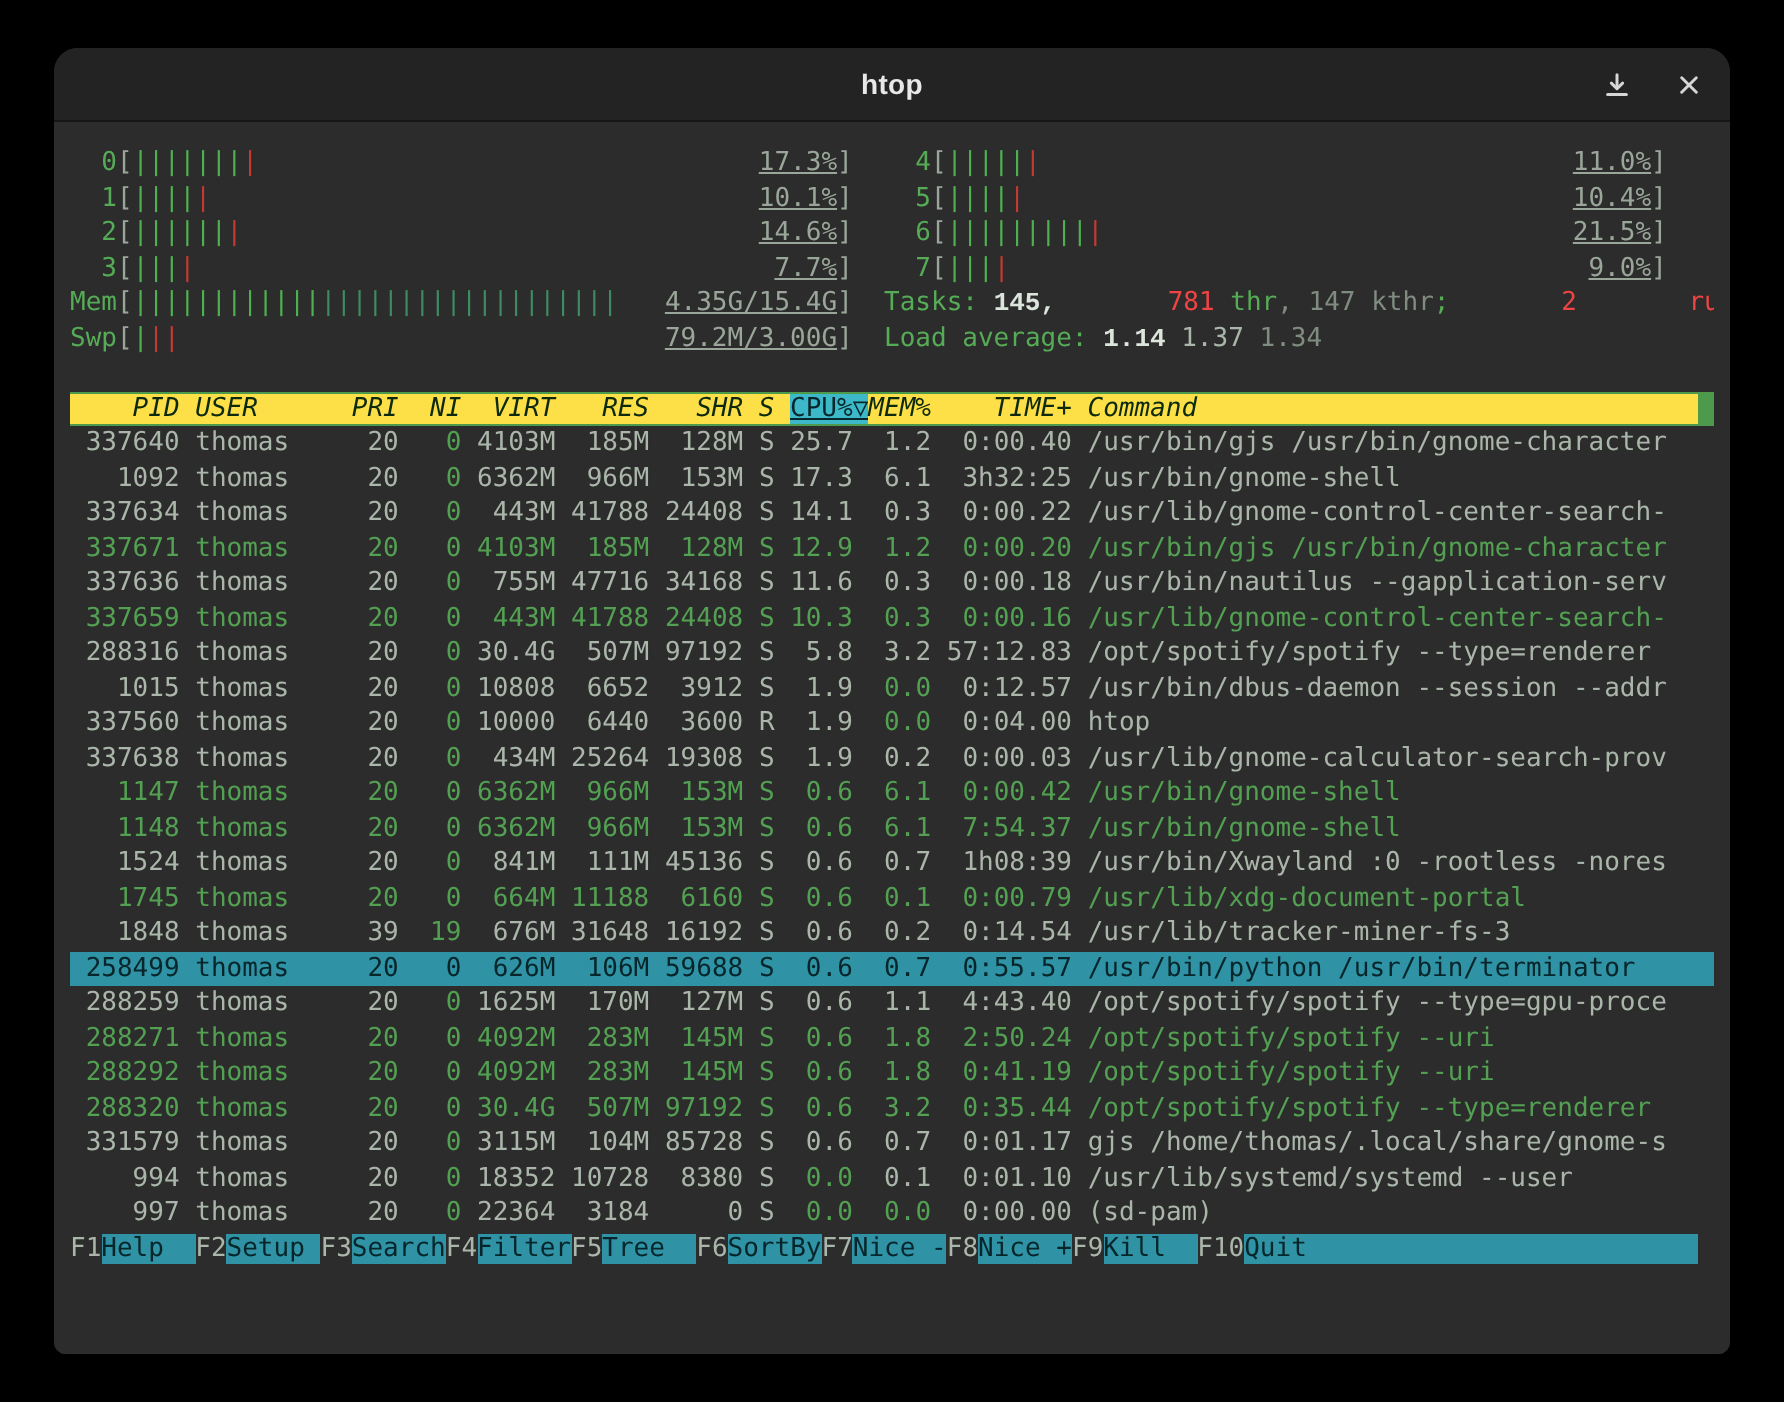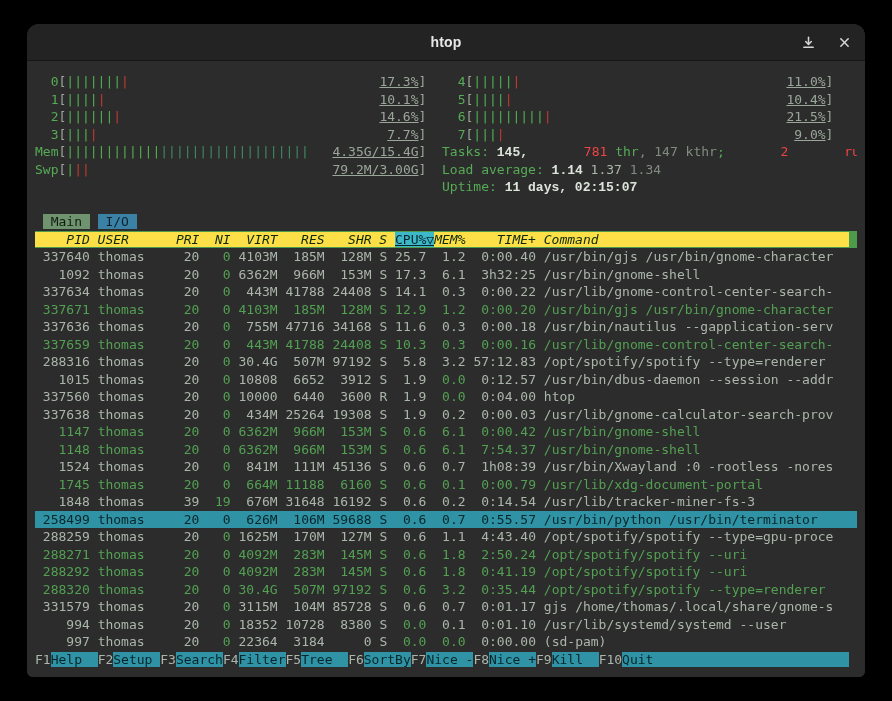--- a/index.html
+++ b/index.html
@@ -58,23 +58,21 @@
         </button>
       </div>
     </div>
     <div class="terminal" id="term">
         <div class="line"><span class="t-lbl">  0</span><span class="t-brk">[</span><span class="t-bar-g">|||||||</span><span class="t-bar-r">|</span><span class="t-fg">                                </span><span class="t-mval">17.3%</span><span class="t-brk">]</span><span class="t-fg">  </span><span class="t-lbl">  4</span><span class="t-brk">[</span><span class="t-bar-g">|||||</span><span class="t-bar-r">|</span><span class="t-fg">                                  </span><span class="t-mval">11.0%</span><span class="t-brk">]</span></div>
         <div class="line"><span class="t-lbl">  1</span><span class="t-brk">[</span><span class="t-bar-g">||||</span><span class="t-bar-r">|</span><span class="t-fg">                                   </span><span class="t-mval">10.1%</span><span class="t-brk">]</span><span class="t-fg">  </span><span class="t-lbl">  5</span><span class="t-brk">[</span><span class="t-bar-g">||||</span><span class="t-bar-r">|</span><span class="t-fg">                                   </span><span class="t-mval">10.4%</span><span class="t-brk">]</span></div>
         <div class="line"><span class="t-lbl">  2</span><span class="t-brk">[</span><span class="t-bar-g">||||||</span><span class="t-bar-r">|</span><span class="t-fg">                                 </span><span class="t-mval">14.6%</span><span class="t-brk">]</span><span class="t-fg">  </span><span class="t-lbl">  6</span><span class="t-brk">[</span><span class="t-bar-g">|||||||||</span><span class="t-bar-r">|</span><span class="t-fg">                              </span><span class="t-mval">21.5%</span><span class="t-brk">]</span></div>
         <div class="line"><span class="t-lbl">  3</span><span class="t-brk">[</span><span class="t-bar-g">|||</span><span class="t-bar-r">|</span><span class="t-fg">                                     </span><span class="t-mval">7.7%</span><span class="t-brk">]</span><span class="t-fg">  </span><span class="t-lbl">  7</span><span class="t-brk">[</span><span class="t-bar-g">|||</span><span class="t-bar-r">|</span><span class="t-fg">                                     </span><span class="t-mval">9.0%</span><span class="t-brk">]</span></div>
         <div class="line"><span class="t-lbl">Mem</span><span class="t-brk">[</span><span class="t-bar-g">||||||||||||</span><span class="t-bar-d">|||||||||||||||||||</span><span class="t-fg">   </span><span class="t-mval">4.35G/15.4G</span><span class="t-brk">]</span><span class="t-fg">  </span><span class="t-lbl">Tasks: </span><span class="t-wht">145, </span><span class="t-grnb">781</span><span class="t-lbl"> thr</span><span class="t-dim">, </span><span class="t-dim">147 kthr</span><span class="t-lbl">; </span><span class="t-grnb">2</span><span class="t-grnb"> running</span></div>
         <div class="line"><span class="t-lbl">Swp</span><span class="t-brk">[</span><span class="t-bar-g">|</span><span class="t-bar-r">||</span><span class="t-fg">                               </span><span class="t-mval">79.2M/3.00G</span><span class="t-brk">]</span><span class="t-fg">  </span><span class="t-lbl">Load average: </span><span class="t-wht">1.14 </span><span class="t-fg">1.37 </span><span class="t-dim">1.34</span></div>
-        <div class="line"><span class="t-fg">                                                    </span><span class="t-lbl">Uptime: </span><span class="t-wht">11 days, 02:15:07</span></div>
         <div class="line"><span class="t-fg"> </span></div>
-        <div class="line"><span class="t-fg"> </span><span class="t-tab-active"> Main </span><span class="t-fg"> </span><span class="t-tab-io"> I/O </span></div>
         <div class="line line-hdr"><span class="t-hdr">    PID USER      PRI  NI  VIRT   RES   SHR S </span><span class="t-hdr-sort">CPU%▽</span><span class="t-hdr">MEM%    TIME+ Command                                </span></div>
         <div class="line"><span class="t-fg"> 337640</span><span class="t-fg"> </span><span class="t-fg">thomas   </span><span class="t-fg"> </span><span class="t-fg"> 20</span><span class="t-fg"> </span><span class="t-grn">  0</span><span class="t-fg"> </span><span class="t-fg">4103M</span><span class="t-fg"> </span><span class="t-fg"> 185M</span><span class="t-fg"> </span><span class="t-fg"> 128M</span><span class="t-fg"> </span><span class="t-fg">S</span><span class="t-fg"> </span><span class="t-fg">25.7</span><span class="t-fg"> </span><span class="t-fg"> 1.2</span><span class="t-fg"> </span><span class="t-fg"> 0:00.40</span><span class="t-fg"> </span><span class="t-fg">/usr/bin/gjs /usr/bin/gnome-character  </span></div>
         <div class="line"><span class="t-fg">   1092</span><span class="t-fg"> </span><span class="t-fg">thomas   </span><span class="t-fg"> </span><span class="t-fg"> 20</span><span class="t-fg"> </span><span class="t-grn">  0</span><span class="t-fg"> </span><span class="t-fg">6362M</span><span class="t-fg"> </span><span class="t-fg"> 966M</span><span class="t-fg"> </span><span class="t-fg"> 153M</span><span class="t-fg"> </span><span class="t-fg">S</span><span class="t-fg"> </span><span class="t-fg">17.3</span><span class="t-fg"> </span><span class="t-fg"> 6.1</span><span class="t-fg"> </span><span class="t-fg"> 3h32:25</span><span class="t-fg"> </span><span class="t-fg">/usr/bin/gnome-shell                   </span></div>
         <div class="line"><span class="t-fg"> 337634</span><span class="t-fg"> </span><span class="t-fg">thomas   </span><span class="t-fg"> </span><span class="t-fg"> 20</span><span class="t-fg"> </span><span class="t-grn">  0</span><span class="t-fg"> </span><span class="t-fg"> 443M</span><span class="t-fg"> </span><span class="t-fg">41788</span><span class="t-fg"> </span><span class="t-fg">24408</span><span class="t-fg"> </span><span class="t-fg">S</span><span class="t-fg"> </span><span class="t-fg">14.1</span><span class="t-fg"> </span><span class="t-fg"> 0.3</span><span class="t-fg"> </span><span class="t-fg"> 0:00.22</span><span class="t-fg"> </span><span class="t-fg">/usr/lib/gnome-control-center-search-  </span></div>
         <div class="line"><span class="t-grn"> 337671</span><span class="t-grn"> </span><span class="t-grn">thomas   </span><span class="t-grn"> </span><span class="t-grn"> 20</span><span class="t-grn"> </span><span class="t-grn">  0</span><span class="t-grn"> </span><span class="t-grn">4103M</span><span class="t-grn"> </span><span class="t-grn"> 185M</span><span class="t-grn"> </span><span class="t-grn"> 128M</span><span class="t-grn"> </span><span class="t-grn">S</span><span class="t-grn"> </span><span class="t-grn">12.9</span><span class="t-grn"> </span><span class="t-grn"> 1.2</span><span class="t-grn"> </span><span class="t-grn"> 0:00.20</span><span class="t-grn"> </span><span class="t-grn">/usr/bin/gjs /usr/bin/gnome-character  </span></div>
         <div class="line"><span class="t-fg"> 337636</span><span class="t-fg"> </span><span class="t-fg">thomas   </span><span class="t-fg"> </span><span class="t-fg"> 20</span><span class="t-fg"> </span><span class="t-grn">  0</span><span class="t-fg"> </span><span class="t-fg"> 755M</span><span class="t-fg"> </span><span class="t-fg">47716</span><span class="t-fg"> </span><span class="t-fg">34168</span><span class="t-fg"> </span><span class="t-fg">S</span><span class="t-fg"> </span><span class="t-fg">11.6</span><span class="t-fg"> </span><span class="t-fg"> 0.3</span><span class="t-fg"> </span><span class="t-fg"> 0:00.18</span><span class="t-fg"> </span><span class="t-fg">/usr/bin/nautilus --gapplication-serv  </span></div>
         <div class="line"><span class="t-grn"> 337659</span><span class="t-grn"> </span><span class="t-grn">thomas   </span><span class="t-grn"> </span><span class="t-grn"> 20</span><span class="t-grn"> </span><span class="t-grn">  0</span><span class="t-grn"> </span><span class="t-grn"> 443M</span><span class="t-grn"> </span><span class="t-grn">41788</span><span class="t-grn"> </span><span class="t-grn">24408</span><span class="t-grn"> </span><span class="t-grn">S</span><span class="t-grn"> </span><span class="t-grn">10.3</span><span class="t-grn"> </span><span class="t-grn"> 0.3</span><span class="t-grn"> </span><span class="t-grn"> 0:00.16</span><span class="t-grn"> </span><span class="t-grn">/usr/lib/gnome-control-center-search-  </span></div>
         <div class="line"><span class="t-fg"> 288316</span><span class="t-fg"> </span><span class="t-fg">thomas   </span><span class="t-fg"> </span><span class="t-fg"> 20</span><span class="t-fg"> </span><span class="t-grn">  0</span><span class="t-fg"> </span><span class="t-fg">30.4G</span><span class="t-fg"> </span><span class="t-fg"> 507M</span><span class="t-fg"> </span><span class="t-fg">97192</span><span class="t-fg"> </span><span class="t-fg">S</span><span class="t-fg"> </span><span class="t-fg"> 5.8</span><span class="t-fg"> </span><span class="t-fg"> 3.2</span><span class="t-fg"> </span><span class="t-fg">57:12.83</span><span class="t-fg"> </span><span class="t-fg">/opt/spotify/spotify --type=renderer   </span></div>
         <div class="line"><span class="t-fg">   1015</span><span class="t-fg"> </span><span class="t-fg">thomas   </span><span class="t-fg"> </span><span class="t-fg"> 20</span><span class="t-fg"> </span><span class="t-grn">  0</span><span class="t-fg"> </span><span class="t-fg">10808</span><span class="t-fg"> </span><span class="t-fg"> 6652</span><span class="t-fg"> </span><span class="t-fg"> 3912</span><span class="t-fg"> </span><span class="t-fg">S</span><span class="t-fg"> </span><span class="t-fg"> 1.9</span><span class="t-fg"> </span><span class="t-grn"> 0.0</span><span class="t-fg"> </span><span class="t-fg"> 0:12.57</span><span class="t-fg"> </span><span class="t-fg">/usr/bin/dbus-daemon --session --addr  </span></div>
         <div class="line"><span class="t-fg"> 337560</span><span class="t-fg"> </span><span class="t-fg">thomas   </span><span class="t-fg"> </span><span class="t-fg"> 20</span><span class="t-fg"> </span><span class="t-grn">  0</span><span class="t-fg"> </span><span class="t-fg">10000</span><span class="t-fg"> </span><span class="t-fg"> 6440</span><span class="t-fg"> </span><span class="t-fg"> 3600</span><span class="t-fg"> </span><span class="t-fg">R</span><span class="t-fg"> </span><span class="t-fg"> 1.9</span><span class="t-fg"> </span><span class="t-grn"> 0.0</span><span class="t-fg"> </span><span class="t-fg"> 0:04.00</span><span class="t-fg"> </span><span class="t-fg">htop                                   </span></div>

